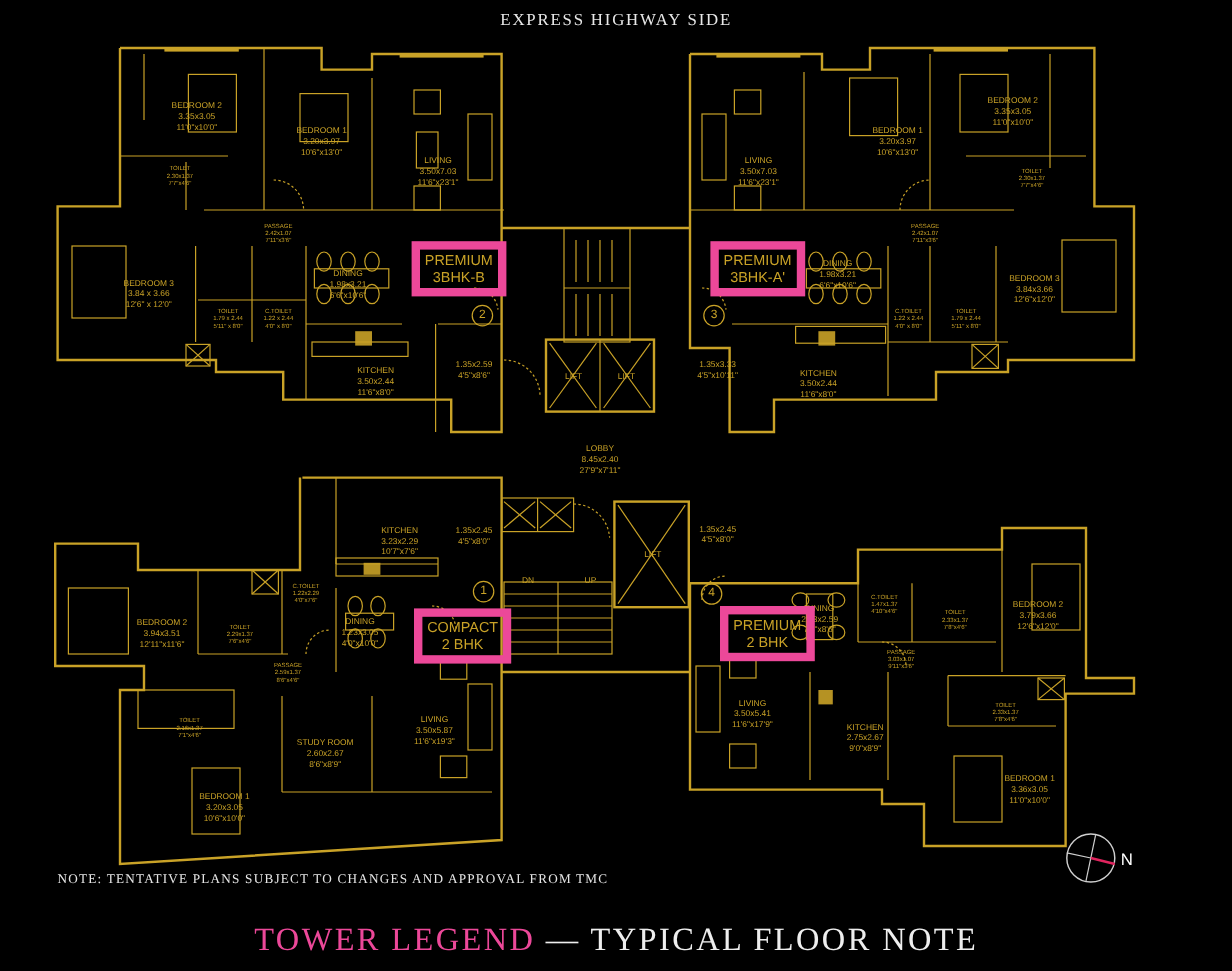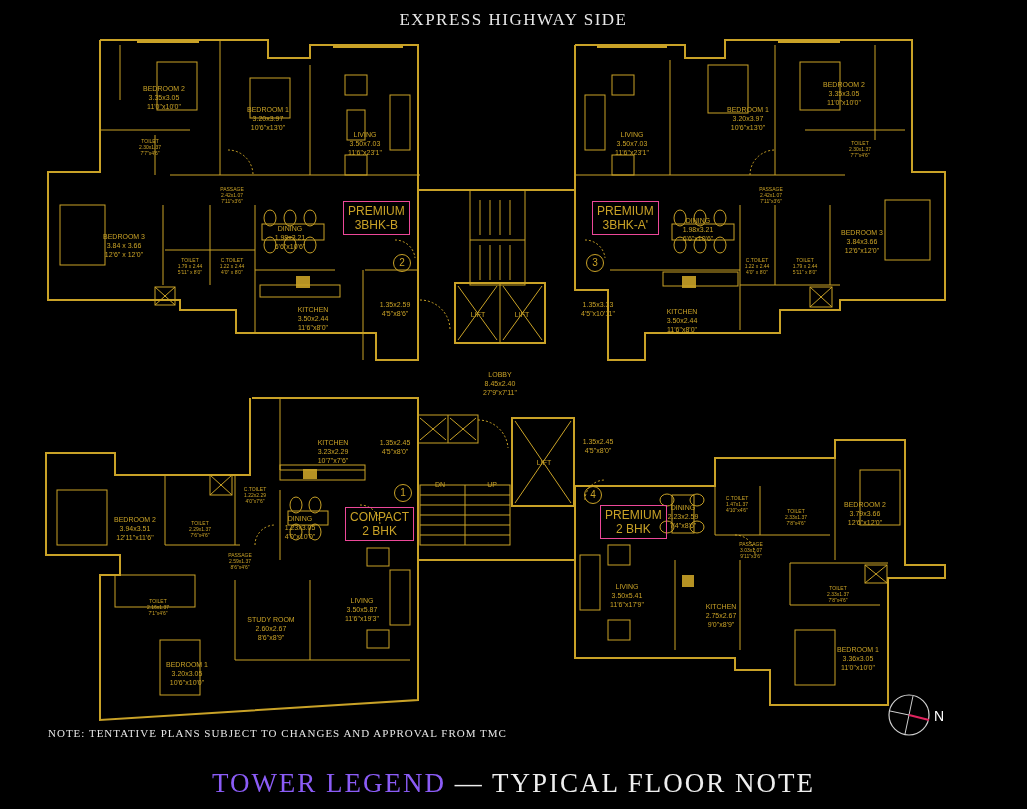--- a/index.html
+++ b/index.html
@@ -1,29 +1,29 @@
 <!DOCTYPE html>
 <html><head>
 <meta charset="utf-8">
 <style>
   html, body { margin: 0; padding: 0; background: #000; }
   body { width: 1027px; height: 809px; position: relative; overflow: hidden; font-family: "Liberation Sans", sans-serif; }
-  .header { position: absolute; top: 10px; left: 0; width: 1027px; text-align: center; color: #e8e8e8; font-family: "Liberation Serif", serif; font-size: 17px; letter-spacing: 1.5px; }
+  .header { position: absolute; top: 10px; left: 0; width: 1027px; text-align: center; color: #e8e8e8; font-family: "Liberation Serif", serif; font-size: 14px; letter-spacing: 1.5px; }
   svg.plan { position: absolute; left: 0; top: 0; }
   .w { fill: none; stroke: #c9a227; stroke-width: 2; }
   .wt { fill: none; stroke: #c9a227; stroke-width: 1; }
   .wf { fill: #c9a227; stroke: none; }
   .door { fill: none; stroke: #c9a227; stroke-width: 1; stroke-dasharray: 2 2; }
   .lbl { position: absolute; color: #c9a227; font-family: "Liberation Sans Narrow", "Liberation Sans", sans-serif; font-size: 7px; line-height: 9px; text-align: center; white-space: pre; transform: translateX(-50%); }
   .lbl.sm { font-size: 5px; line-height: 6px; }
-  .unit-tag { position: absolute; border: 1px solid #ec4899; color: #c9a227; font-family: "Liberation Sans", sans-serif; font-size: 12px; line-height: 14px; text-align: center; padding: 2px 4px; white-space: pre; }
+  .unit-tag { position: absolute; border: 7px solid #ec4899; color: #c9a227; font-family: "Liberation Sans", sans-serif; font-size: 12px; line-height: 14px; text-align: center; padding: 2px 4px; white-space: pre; }
   .unit-num { position: absolute; width: 16px; height: 16px; border: 1px solid #c9a227; border-radius: 50%; color: #c9a227; font-size: 10px; line-height: 16px; text-align: center; }
   .note { position: absolute; left: 48px; top: 727px; color: #e6e6e6; font-family: "Liberation Serif", serif; font-size: 11px; letter-spacing: 1px; }
   .title { position: absolute; left: 0; top: 768px; width: 1027px; text-align: center; font-family: "Liberation Serif", serif; font-size: 27px; letter-spacing: 2px; }
-  .title .gold { color: #8b5cf6; }
+  .title .gold { color: #ec4899; }
   .title .white { color: #eeeeee; }
   .compass { position: absolute; left: 887px; top: 693px; }
   .compass-n { position: absolute; left: 934px; top: 708px; color: #fff; font-size: 14px; }
 </style>
 </head>
 <body>
 
 <div class="header">EXPRESS HIGHWAY SIDE</div>
 
 <svg class="plan" width="1027" height="809">

